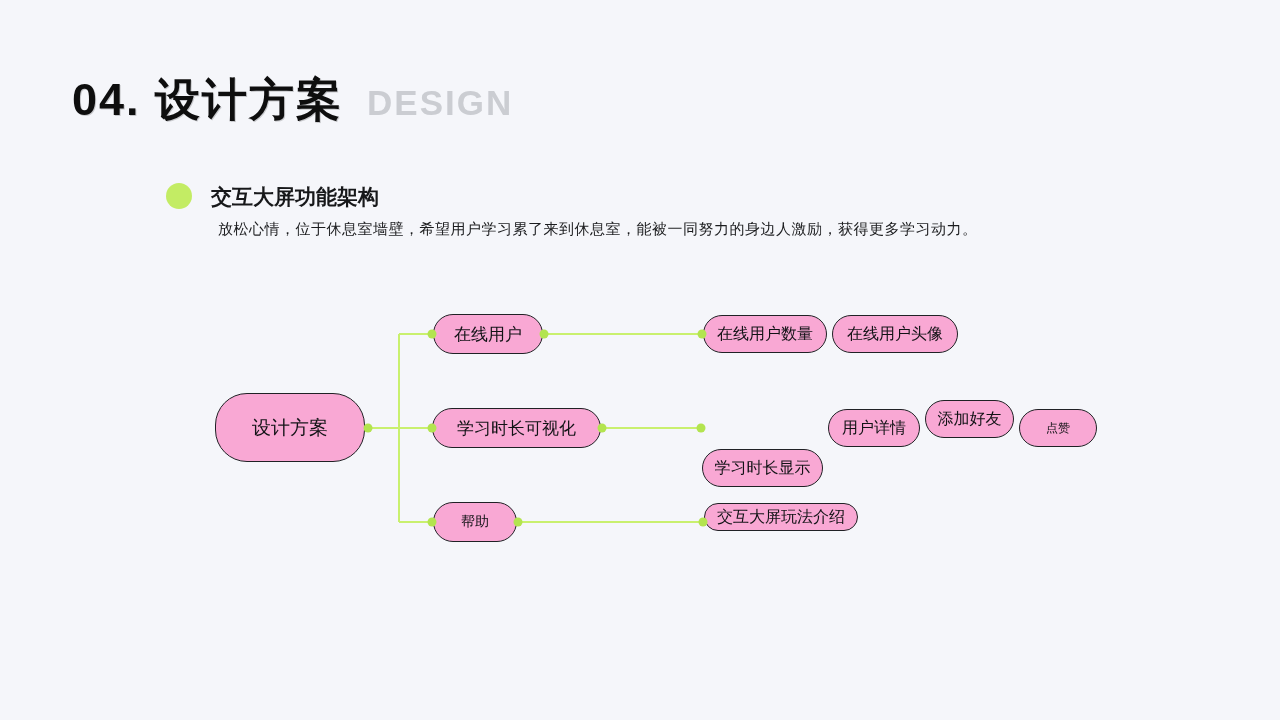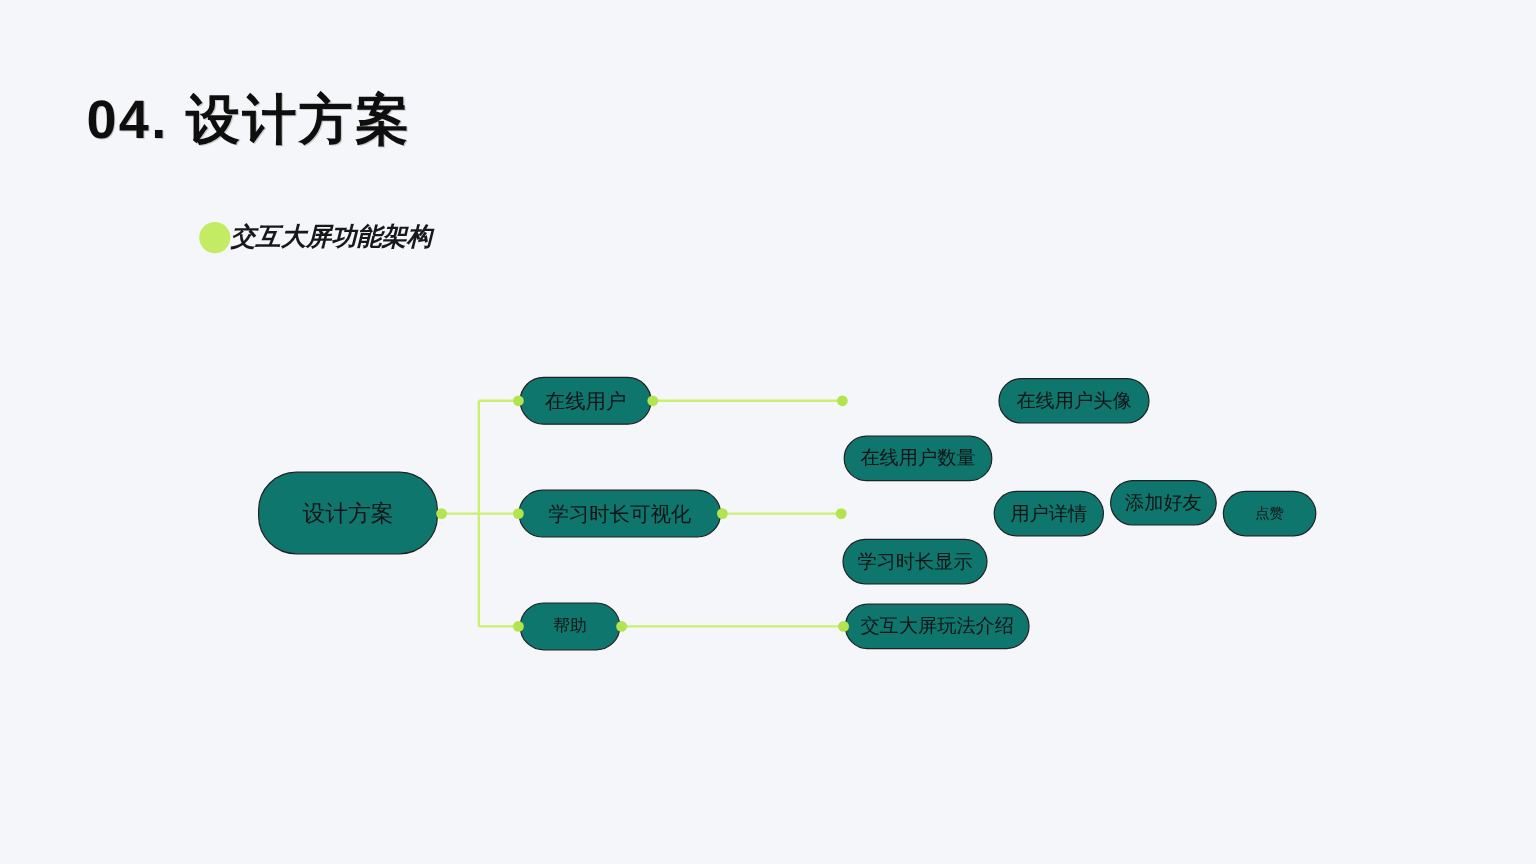--- a/index.html
+++ b/index.html
@@ -38,23 +38,23 @@
     font-weight: 800;
     color: #cbcdd2;
     letter-spacing: 2px;
   }
 
   
   .section-heading {
     position: absolute;
     left: 166px; top: 183px;
     display: flex;
-    align-items: flex-end;
+    align-items: flex-start;
+    gap: 19px;
     white-space: nowrap;
-    font-style: italic;
   }
   .bullet {
     width: 26px; height: 26px;
     border-radius: 50%;
     background: #c3ec64;
     flex: 0 0 auto;
   }
   .heading-text {
     font-size: 21px;
     font-weight: 700;
@@ -66,61 +66,63 @@
     font-size: 15px;
     font-weight: 500;
     color: #1b1c1e;
     letter-spacing: 0.5px;
     white-space: nowrap;
   }
 
   
   .node {
     position: absolute;
-    background: #0f766e;
+    background: #f9a8d4;
     border: 1.5px solid #202125;
     display: flex;
     align-items: center;
     justify-content: center;
     font-weight: 500;
     color: #121316;
     white-space: nowrap;
   }
   .n-root  { left: 215px; top: 393px; width: 150px; height: 69px; border-radius: 32px; font-size: 19px; }
   .n-b0    { left: 433px; top: 314px; width: 110px; height: 40px; border-radius: 20px; font-size: 17px; }
   .n-b1    { left: 432px; top: 408px; width: 169px; height: 40px; border-radius: 20px; font-size: 17px; }
   .n-b2    { left: 433px; top: 502px; width:  84px; height: 40px; border-radius: 20px; font-size: 14px; }
-  .n-c00   { left: 703px; top: 315px; width: 124px; height: 38px; border-radius: 19px; font-size: 16px; margin-top: 48px; }
+  .n-c00   { left: 703px; top: 315px; width: 124px; height: 38px; border-radius: 19px; font-size: 16px; }
   .n-c01   { left: 832px; top: 315px; width: 126px; height: 38px; border-radius: 19px; font-size: 16px; }
   .n-c10   { left: 702px; top: 409px; width: 121px; height: 38px; border-radius: 19px; font-size: 16px; margin-top: 40px; }
   .n-c11   { left: 828px; top: 409px; width:  92px; height: 38px; border-radius: 19px; font-size: 16px; }
   .n-c12   { left: 925px; top: 400px; width:  89px; height: 38px; border-radius: 19px; font-size: 16px; }
   .n-c13   { left: 1019px; top: 409px; width: 78px; height: 38px; border-radius: 19px; font-size: 12px; }
-  .n-c20   { left: 704px; top: 503px; width: 154px; height: 38px; border-radius: 19px; font-size: 16px; }
+  .n-c20   { left: 704px; top: 503px; width: 154px; height: 28px; border-radius: 19px; font-size: 16px; }
 
   .connectors {
     position: absolute;
     left: 0; top: 0;
     width: 1280px; height: 720px;
     pointer-events: none;
   }
 </style>
 </head>
 <body>
 
 <div class="slide">
 
   <div class="title-row">
     <span class="title-cn">04. 设计方案</span>
+    <span class="title-en">DESIGN</span>
   </div>
 
   <div class="section-heading">
     <span class="bullet"></span>
     <span class="heading-text">交互大屏功能架构</span>
   </div>
+  <div class="description">放松心情，位于休息室墙壁，希望用户学习累了来到休息室，能被一同努力的身边人激励，获得更多学习动力。</div>
 
   <div class="node n-root">设计方案</div>
 
   <div class="node n-b0">在线用户</div>
   <div class="node n-b1">学习时长可视化</div>
   <div class="node n-b2">帮助</div>
 
   <div class="node n-c00">在线用户数量</div>
   <div class="node n-c01">在线用户头像</div>
 

